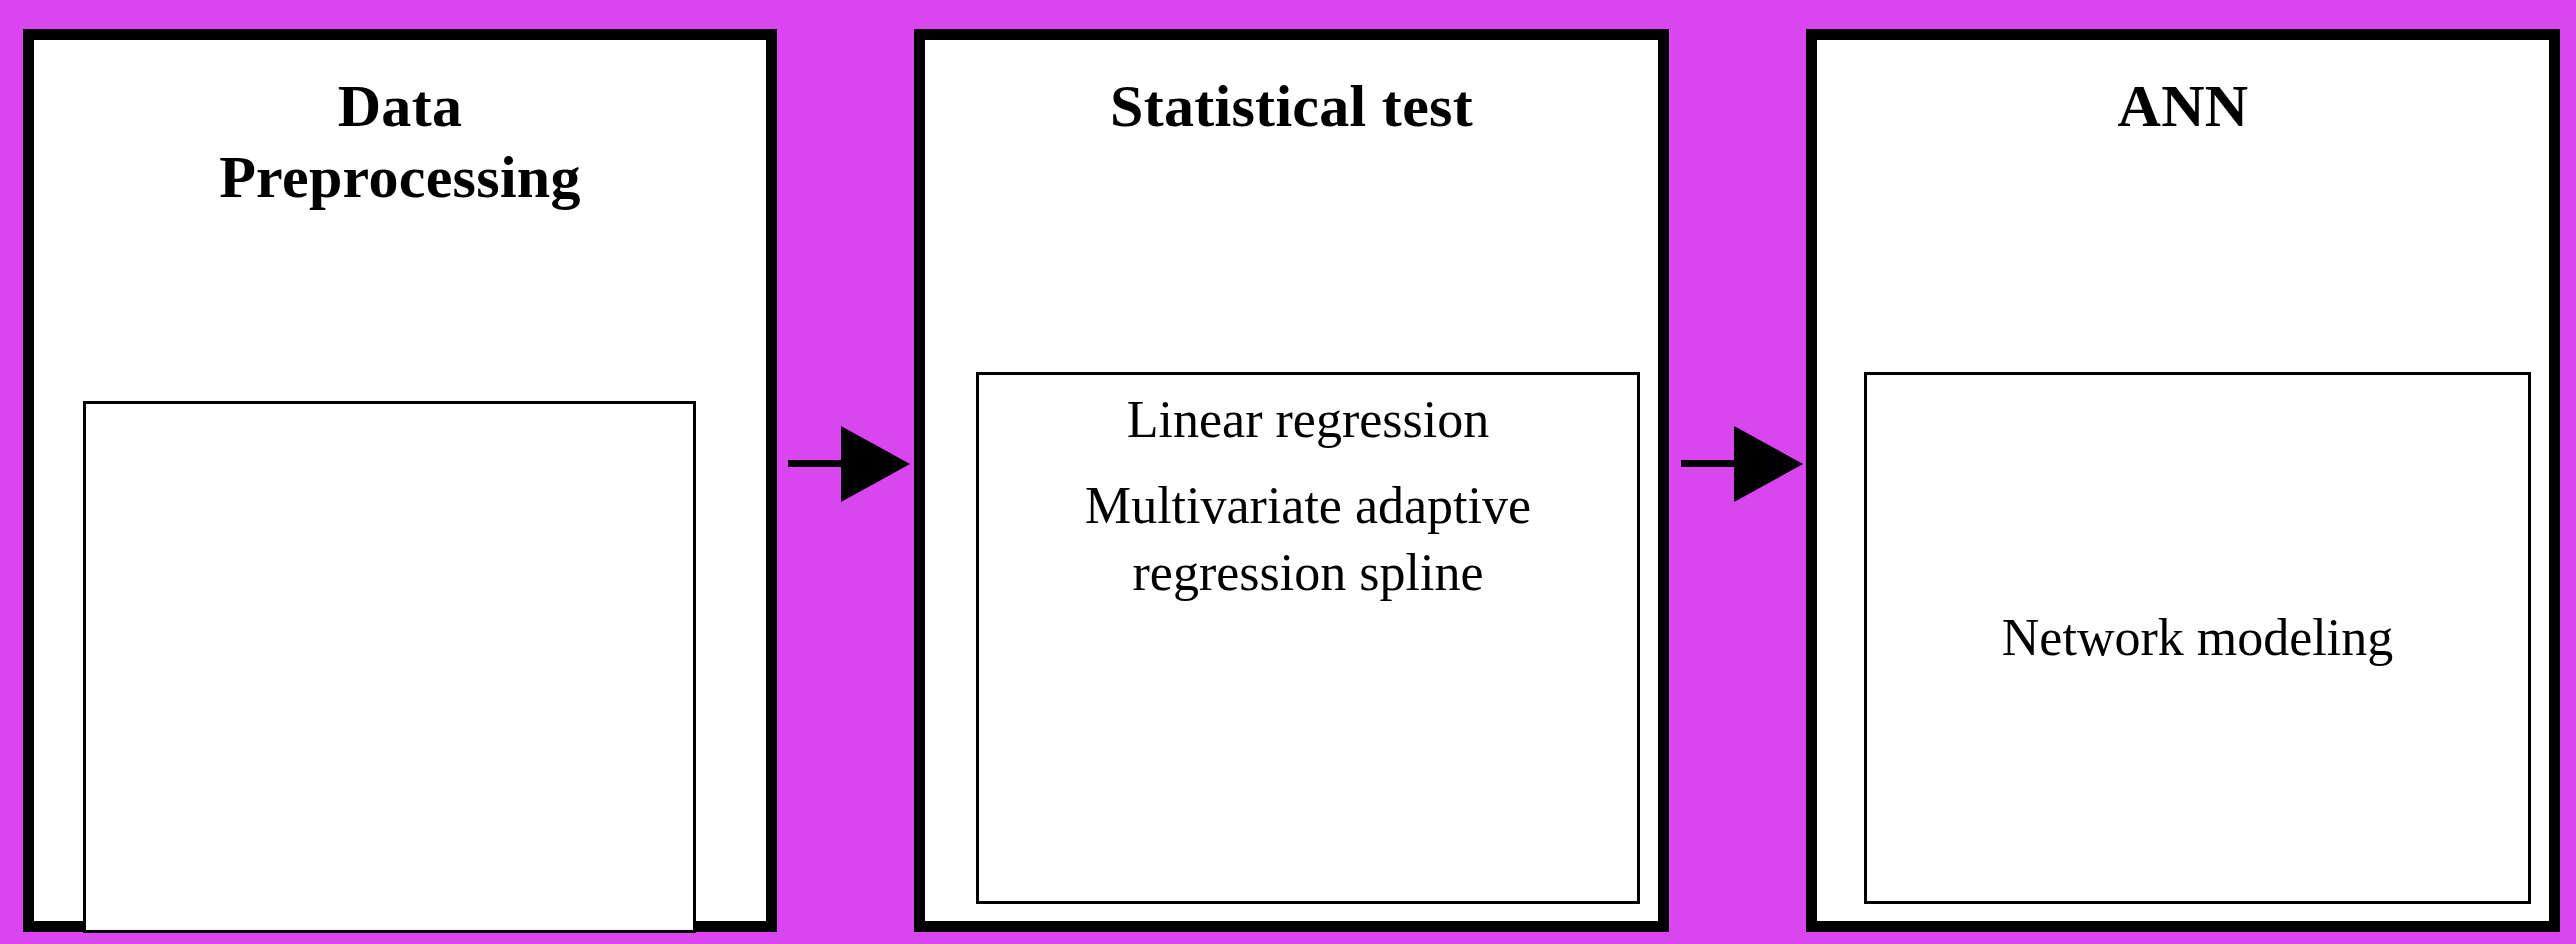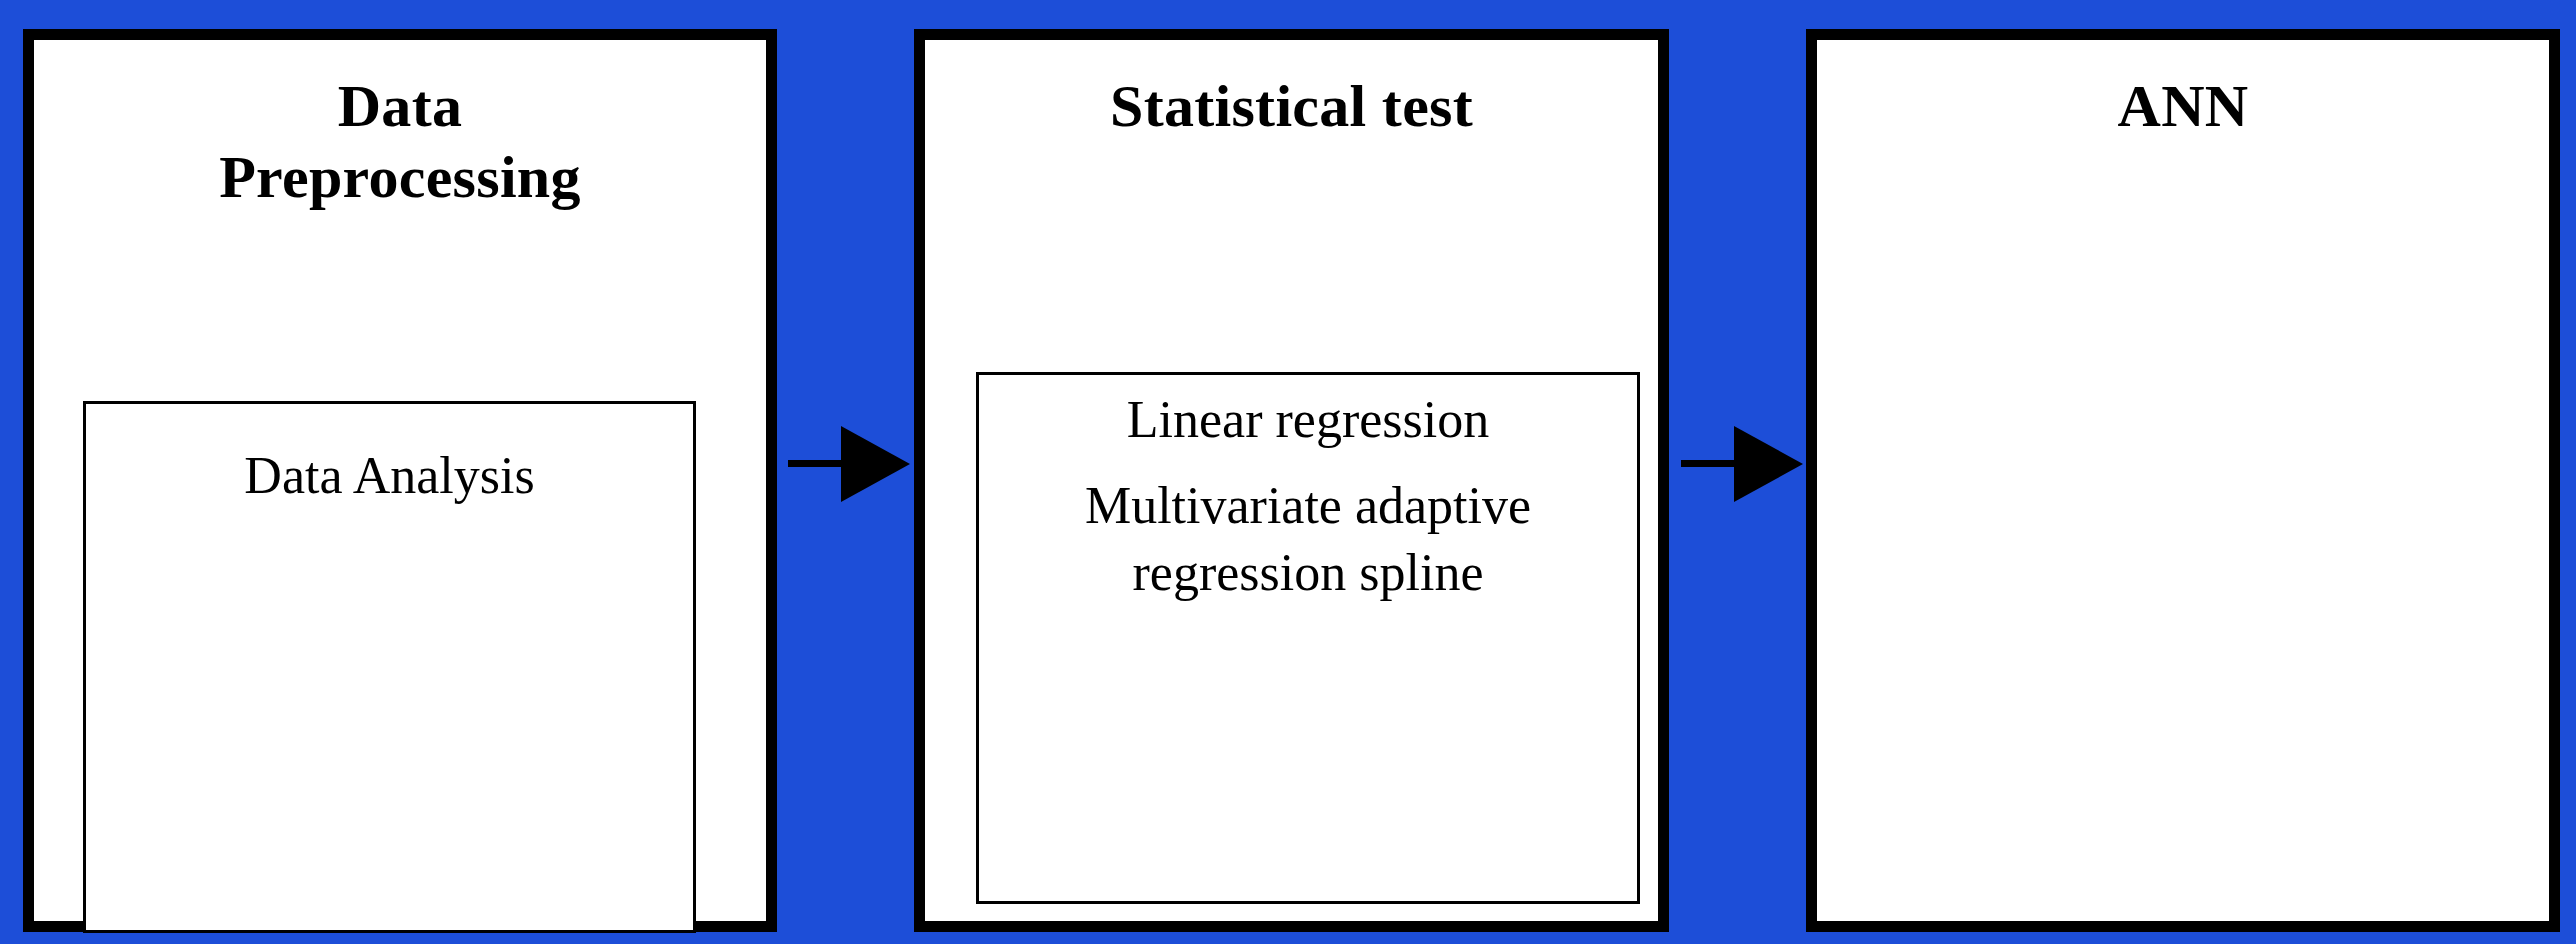--- a/index.html
+++ b/index.html
@@ -4,21 +4,21 @@
 <style>
   html, body {
     margin: 0;
     padding: 0;
     background: #ffffff;
   }
   #stage {
     position: relative;
     width: 2576px;
     height: 944px;
-    background: #1d4ed8;
+    background: #d946ef;
     overflow: hidden;
     font-family: "Liberation Serif", "DejaVu Serif", serif;
     color: #000000;
   }
 
   
   .stage-box {
     position: absolute;
     box-sizing: border-box;
     border: 11.7px solid #000000;
@@ -116,21 +116,20 @@
 </style>
 </head>
 <body>
 
 <div id="stage">
 
   <div class="stage-box" id="box-preprocessing">
     <div class="stage-title">Data
 Preprocessing</div>
     <div class="inner-box" id="inner-data-analysis">
-      <div class="inner-line first">Data Analysis</div>
     </div>
   </div>
 
   <div class="arrow" id="arrow-1">
     <div class="shaft"></div>
     <div class="head"></div>
   </div>
 
   <div class="stage-box" id="box-statistical">
     <div class="stage-title">Statistical test</div>
@@ -140,16 +139,19 @@
     </div>
   </div>
 
   <div class="arrow" id="arrow-2">
     <div class="shaft"></div>
     <div class="head"></div>
   </div>
 
   <div class="stage-box" id="box-ann">
     <div class="stage-title">ANN</div>
+    <div class="inner-box" id="inner-network-modeling">
+      <div class="inner-line">Network modeling</div>
+    </div>
   </div>
 
 </div>
 
 
 </body></html>

